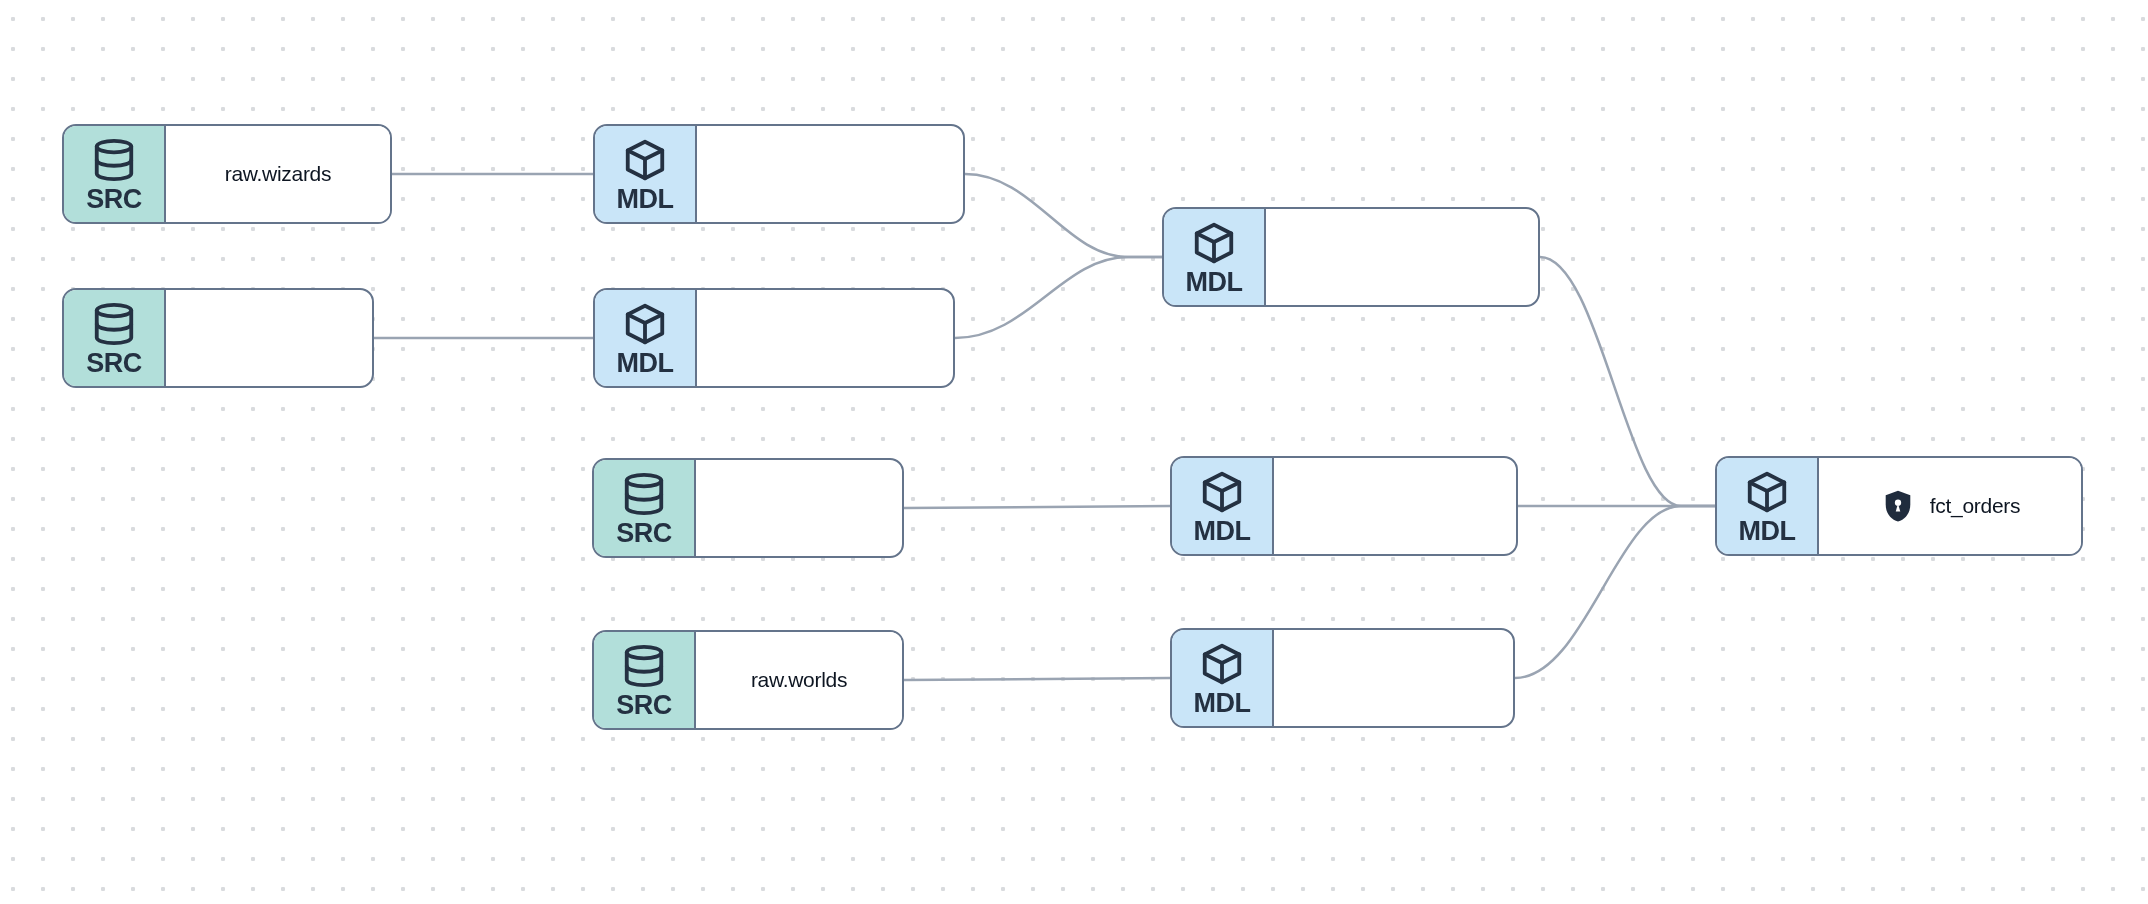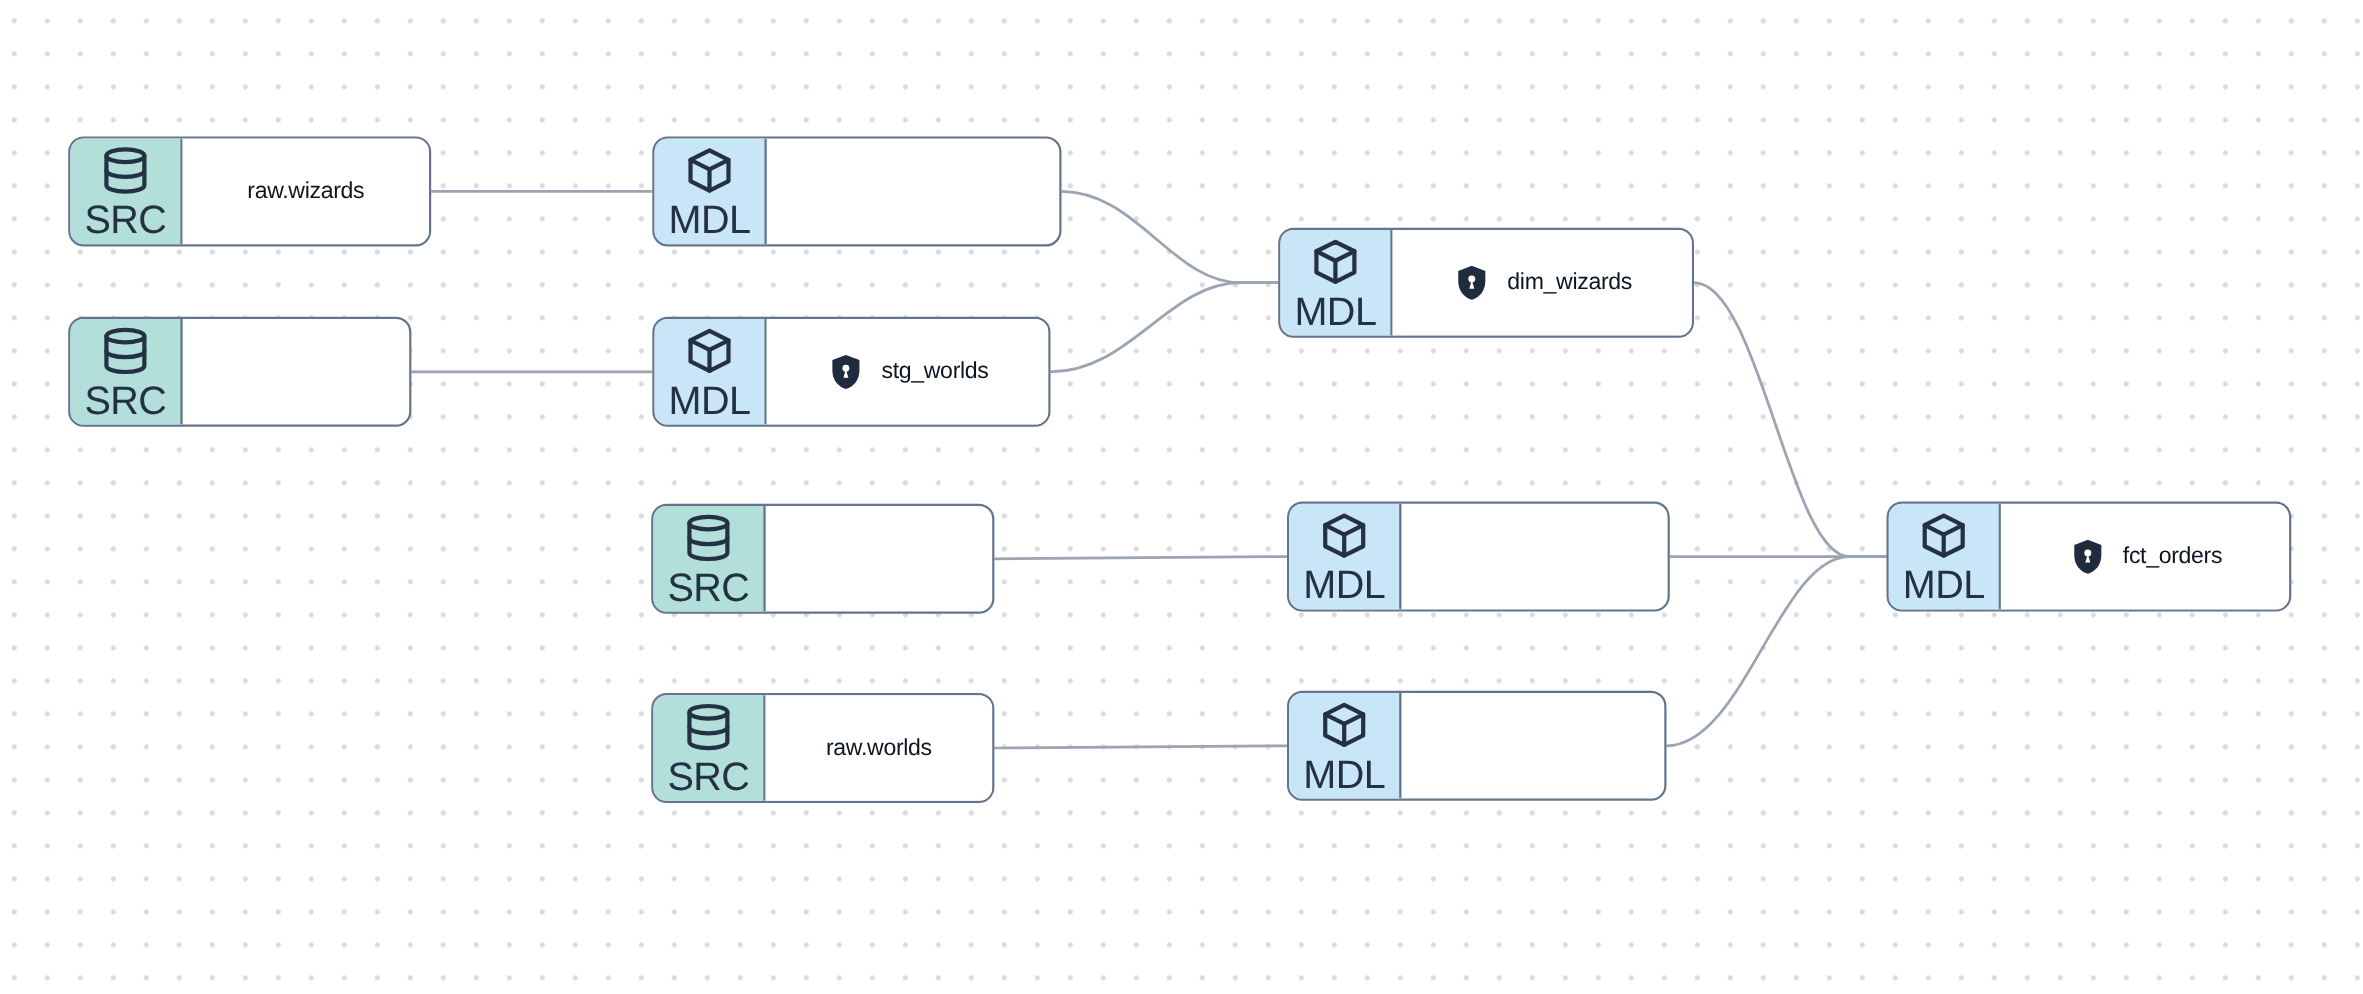--- a/index.html
+++ b/index.html
@@ -46,22 +46,22 @@
     display: flex;
     flex-direction: column;
     align-items: center;
     justify-content: center;
     padding-top: 4px;
   }
   .node--source .icon-box { background: var(--source-fill); }
   .node--model  .icon-box { background: var(--model-fill); }
   .type-icon { width: 46px; height: 46px; stroke: var(--icon-stroke); }
   .badge {
-    font-size: 36px;
-    font-weight: 400;
+    font-size: 27px;
+    font-weight: 700;
     line-height: 1.1;
     color: var(--badge);
     letter-spacing: -0.5px;
     margin-top: 2px;
   }
   .label-box {
     flex: 1 1 auto;
     display: flex;
     align-items: center;
     justify-content: center;
@@ -134,109 +134,93 @@
       <div class="node node--model" style="left: 593px; top: 288px; width: 362px; height: 100px;">
     <div class="icon-box">
 
       <svg class="type-icon" viewBox="0 0 24 24" fill="none" stroke-width="2" stroke-linecap="round" stroke-linejoin="round">
         <path d="M12 2.5 21 7v10l-9 4.5L3 17V7l9-4.5z"></path>
         <path d="M3 7l9 4.5L21 7"></path>
         <path d="M12 11.5v10"></path>
       </svg>
       <span class="badge">MDL</span>
     </div>
+  </div>
+      <div class="node node--model" style="left: 1162px; top: 207px; width: 378px; height: 100px;">
+    <div class="icon-box">
+
+      <svg class="type-icon" viewBox="0 0 24 24" fill="none" stroke-width="2" stroke-linecap="round" stroke-linejoin="round">
+        <path d="M12 2.5 21 7v10l-9 4.5L3 17V7l9-4.5z"></path>
+        <path d="M3 7l9 4.5L21 7"></path>
+        <path d="M12 11.5v10"></path>
+      </svg>
+      <span class="badge">MDL</span>
+    </div>
+  </div>
+      <div class="node node--source" style="left: 592px; top: 458px; width: 312px; height: 100px;">
+    <div class="icon-box">
+      <svg class="type-icon" viewBox="0 0 24 24" fill="none" stroke-width="2" stroke-linecap="round" stroke-linejoin="round">
+        <ellipse cx="12" cy="5" rx="9" ry="3"></ellipse>
+        <path d="M21 12c0 1.66-4.03 3-9 3s-9-1.34-9-3"></path>
+        <path d="M3 5v14c0 1.66 4.03 3 9 3s9-1.34 9-3V5"></path>
+      </svg>
+
+      <span class="badge">SRC</span>
+    </div>
+  </div>
+      <div class="node node--model" style="left: 1170px; top: 456px; width: 348px; height: 100px;">
+    <div class="icon-box">
+
+      <svg class="type-icon" viewBox="0 0 24 24" fill="none" stroke-width="2" stroke-linecap="round" stroke-linejoin="round">
+        <path d="M12 2.5 21 7v10l-9 4.5L3 17V7l9-4.5z"></path>
+        <path d="M3 7l9 4.5L21 7"></path>
+        <path d="M12 11.5v10"></path>
+      </svg>
+      <span class="badge">MDL</span>
+    </div>
+  </div>
+      <div class="node node--source" style="left: 592px; top: 630px; width: 312px; height: 100px;">
+    <div class="icon-box">
+      <svg class="type-icon" viewBox="0 0 24 24" fill="none" stroke-width="2" stroke-linecap="round" stroke-linejoin="round">
+        <ellipse cx="12" cy="5" rx="9" ry="3"></ellipse>
+        <path d="M21 12c0 1.66-4.03 3-9 3s-9-1.34-9-3"></path>
+        <path d="M3 5v14c0 1.66 4.03 3 9 3s9-1.34 9-3V5"></path>
+      </svg>
+
+      <span class="badge">SRC</span>
+    </div>
+    <div class="label-box">
+
+      <span class="label">raw.worlds</span>
+    </div>
+  </div>
+      <div class="node node--model" style="left: 1170px; top: 628px; width: 345px; height: 100px;">
+    <div class="icon-box">
+
+      <svg class="type-icon" viewBox="0 0 24 24" fill="none" stroke-width="2" stroke-linecap="round" stroke-linejoin="round">
+        <path d="M12 2.5 21 7v10l-9 4.5L3 17V7l9-4.5z"></path>
+        <path d="M3 7l9 4.5L21 7"></path>
+        <path d="M12 11.5v10"></path>
+      </svg>
+      <span class="badge">MDL</span>
+    </div>
+  </div>
+      <div class="node node--model" style="left: 1715px; top: 456px; width: 368px; height: 100px;">
+    <div class="icon-box">
+
+      <svg class="type-icon" viewBox="0 0 24 24" fill="none" stroke-width="2" stroke-linecap="round" stroke-linejoin="round">
+        <path d="M12 2.5 21 7v10l-9 4.5L3 17V7l9-4.5z"></path>
+        <path d="M3 7l9 4.5L21 7"></path>
+        <path d="M12 11.5v10"></path>
+      </svg>
+      <span class="badge">MDL</span>
+    </div>
     <div class="label-box">
       <svg class="shield-icon" viewBox="0 0 24 24">
         <path d="M12 1.8 20.2 4.9 V11 C20.2 16.9 16.8 20.9 12 22.4 C7.2 20.9 3.8 16.9 3.8 11 V4.9 Z" fill="#202c3d"></path>
         <circle class="keyhole" cx="12" cy="9.8" r="2.1" fill="#ffffff"></circle>
         <path class="keyhole" d="M12 10.4 10.5 15.6 h3 Z" fill="#ffffff"></path>
       </svg>
-      <span class="label">stg_worlds</span>
-    </div>
-  </div>
-      <div class="node node--model" style="left: 1162px; top: 207px; width: 378px; height: 100px;">
-    <div class="icon-box">
-
-      <svg class="type-icon" viewBox="0 0 24 24" fill="none" stroke-width="2" stroke-linecap="round" stroke-linejoin="round">
-        <path d="M12 2.5 21 7v10l-9 4.5L3 17V7l9-4.5z"></path>
-        <path d="M3 7l9 4.5L21 7"></path>
-        <path d="M12 11.5v10"></path>
-      </svg>
-      <span class="badge">MDL</span>
-    </div>
-    <div class="label-box">
-      <svg class="shield-icon" viewBox="0 0 24 24">
-        <path d="M12 1.8 20.2 4.9 V11 C20.2 16.9 16.8 20.9 12 22.4 C7.2 20.9 3.8 16.9 3.8 11 V4.9 Z" fill="#202c3d"></path>
-        <circle class="keyhole" cx="12" cy="9.8" r="2.1" fill="#ffffff"></circle>
-        <path class="keyhole" d="M12 10.4 10.5 15.6 h3 Z" fill="#ffffff"></path>
-      </svg>
-      <span class="label">dim_wizards</span>
-    </div>
-  </div>
-      <div class="node node--source" style="left: 592px; top: 458px; width: 312px; height: 100px;">
-    <div class="icon-box">
-      <svg class="type-icon" viewBox="0 0 24 24" fill="none" stroke-width="2" stroke-linecap="round" stroke-linejoin="round">
-        <ellipse cx="12" cy="5" rx="9" ry="3"></ellipse>
-        <path d="M21 12c0 1.66-4.03 3-9 3s-9-1.34-9-3"></path>
-        <path d="M3 5v14c0 1.66 4.03 3 9 3s9-1.34 9-3V5"></path>
-      </svg>
-
-      <span class="badge">SRC</span>
-    </div>
-  </div>
-      <div class="node node--model" style="left: 1170px; top: 456px; width: 348px; height: 100px;">
-    <div class="icon-box">
-
-      <svg class="type-icon" viewBox="0 0 24 24" fill="none" stroke-width="2" stroke-linecap="round" stroke-linejoin="round">
-        <path d="M12 2.5 21 7v10l-9 4.5L3 17V7l9-4.5z"></path>
-        <path d="M3 7l9 4.5L21 7"></path>
-        <path d="M12 11.5v10"></path>
-      </svg>
-      <span class="badge">MDL</span>
-    </div>
-  </div>
-      <div class="node node--source" style="left: 592px; top: 630px; width: 312px; height: 100px;">
-    <div class="icon-box">
-      <svg class="type-icon" viewBox="0 0 24 24" fill="none" stroke-width="2" stroke-linecap="round" stroke-linejoin="round">
-        <ellipse cx="12" cy="5" rx="9" ry="3"></ellipse>
-        <path d="M21 12c0 1.66-4.03 3-9 3s-9-1.34-9-3"></path>
-        <path d="M3 5v14c0 1.66 4.03 3 9 3s9-1.34 9-3V5"></path>
-      </svg>
-
-      <span class="badge">SRC</span>
-    </div>
-    <div class="label-box">
-
-      <span class="label">raw.worlds</span>
-    </div>
-  </div>
-      <div class="node node--model" style="left: 1170px; top: 628px; width: 345px; height: 100px;">
-    <div class="icon-box">
-
-      <svg class="type-icon" viewBox="0 0 24 24" fill="none" stroke-width="2" stroke-linecap="round" stroke-linejoin="round">
-        <path d="M12 2.5 21 7v10l-9 4.5L3 17V7l9-4.5z"></path>
-        <path d="M3 7l9 4.5L21 7"></path>
-        <path d="M12 11.5v10"></path>
-      </svg>
-      <span class="badge">MDL</span>
-    </div>
-  </div>
-      <div class="node node--model" style="left: 1715px; top: 456px; width: 368px; height: 100px;">
-    <div class="icon-box">
-
-      <svg class="type-icon" viewBox="0 0 24 24" fill="none" stroke-width="2" stroke-linecap="round" stroke-linejoin="round">
-        <path d="M12 2.5 21 7v10l-9 4.5L3 17V7l9-4.5z"></path>
-        <path d="M3 7l9 4.5L21 7"></path>
-        <path d="M12 11.5v10"></path>
-      </svg>
-      <span class="badge">MDL</span>
-    </div>
-    <div class="label-box">
-      <svg class="shield-icon" viewBox="0 0 24 24">
-        <path d="M12 1.8 20.2 4.9 V11 C20.2 16.9 16.8 20.9 12 22.4 C7.2 20.9 3.8 16.9 3.8 11 V4.9 Z" fill="#202c3d"></path>
-        <circle class="keyhole" cx="12" cy="9.8" r="2.1" fill="#ffffff"></circle>
-        <path class="keyhole" d="M12 10.4 10.5 15.6 h3 Z" fill="#ffffff"></path>
-      </svg>
       <span class="label">fct_orders</span>
     </div>
   </div>
     </div>
 </div>
 
 </body></html>

